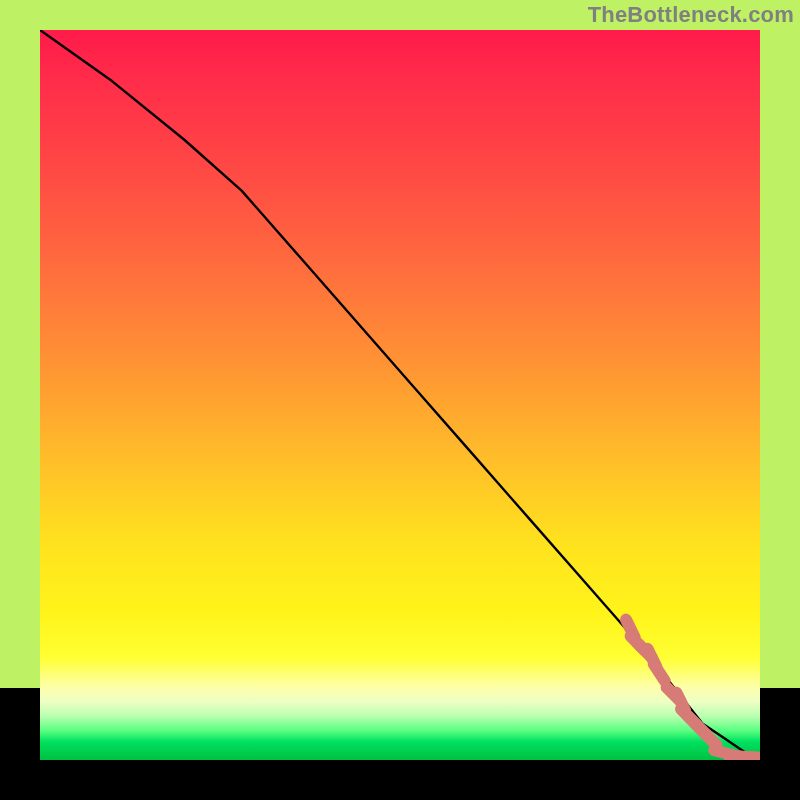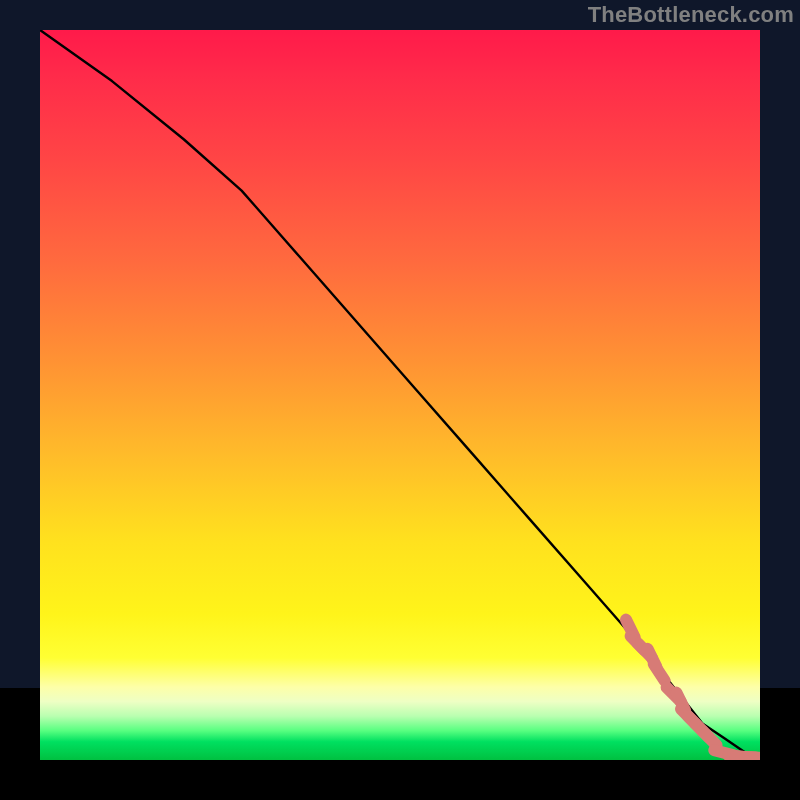--- a/index.html
+++ b/index.html
@@ -8,21 +8,21 @@
     width: 800px;
     height: 800px;
     background: #000;
     font-family: Arial, Helvetica, sans-serif;
     overflow: hidden;
   }
   .frame {
     position: relative;
     width: 800px;
     height: 688px;
-    background: #0f172a;
+    background: #bef264;
   }
   .watermark {
     position: absolute;
     top: 2px;
     right: 6px;
     color: #808080;
     font-size: 22px;
     font-weight: 600;
     letter-spacing: 0.2px;
     user-select: none;

